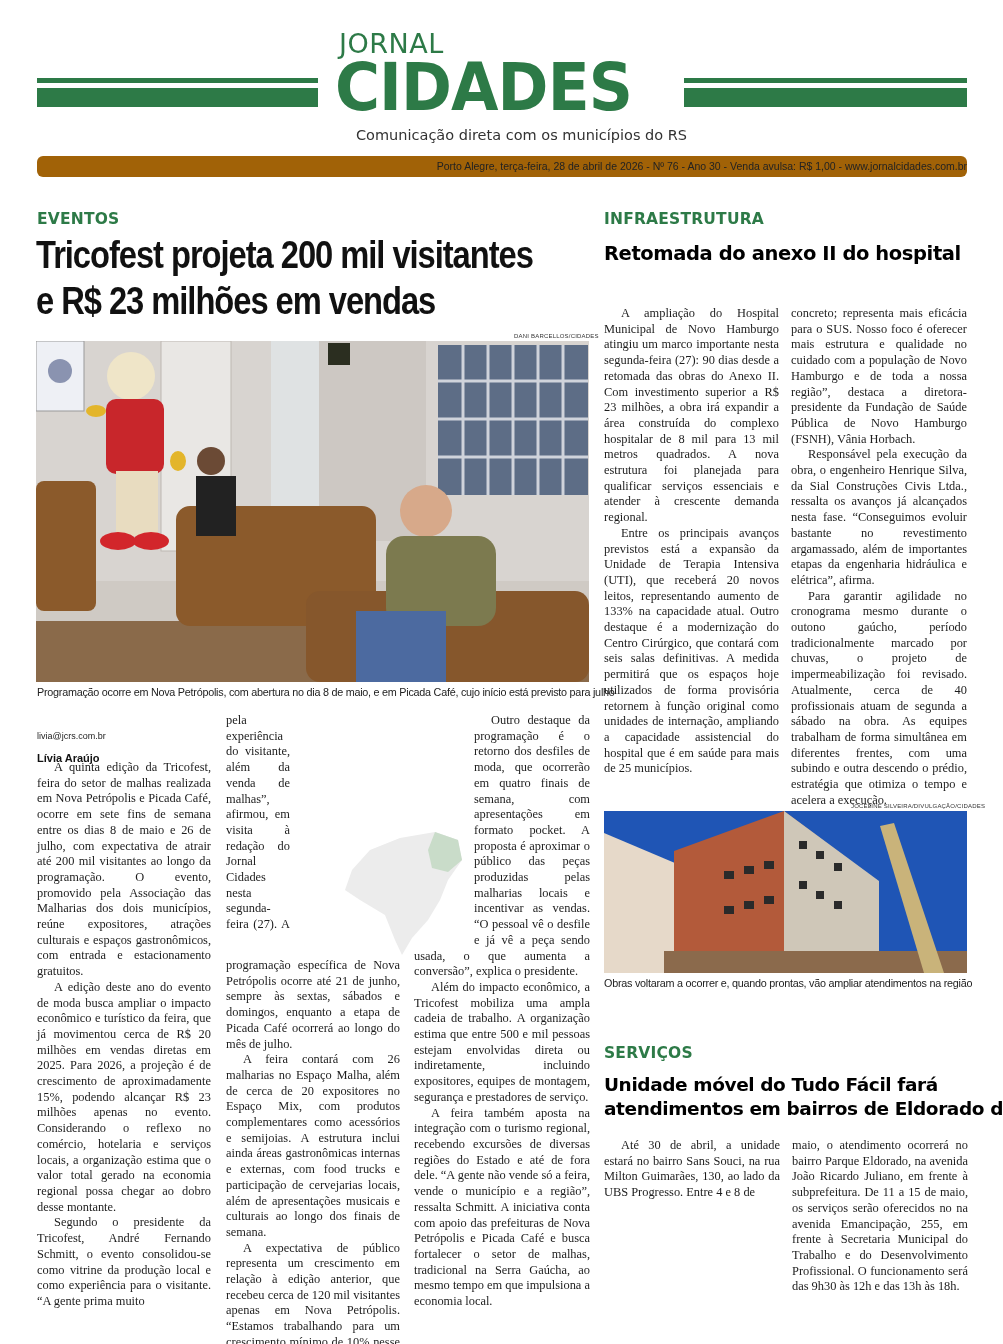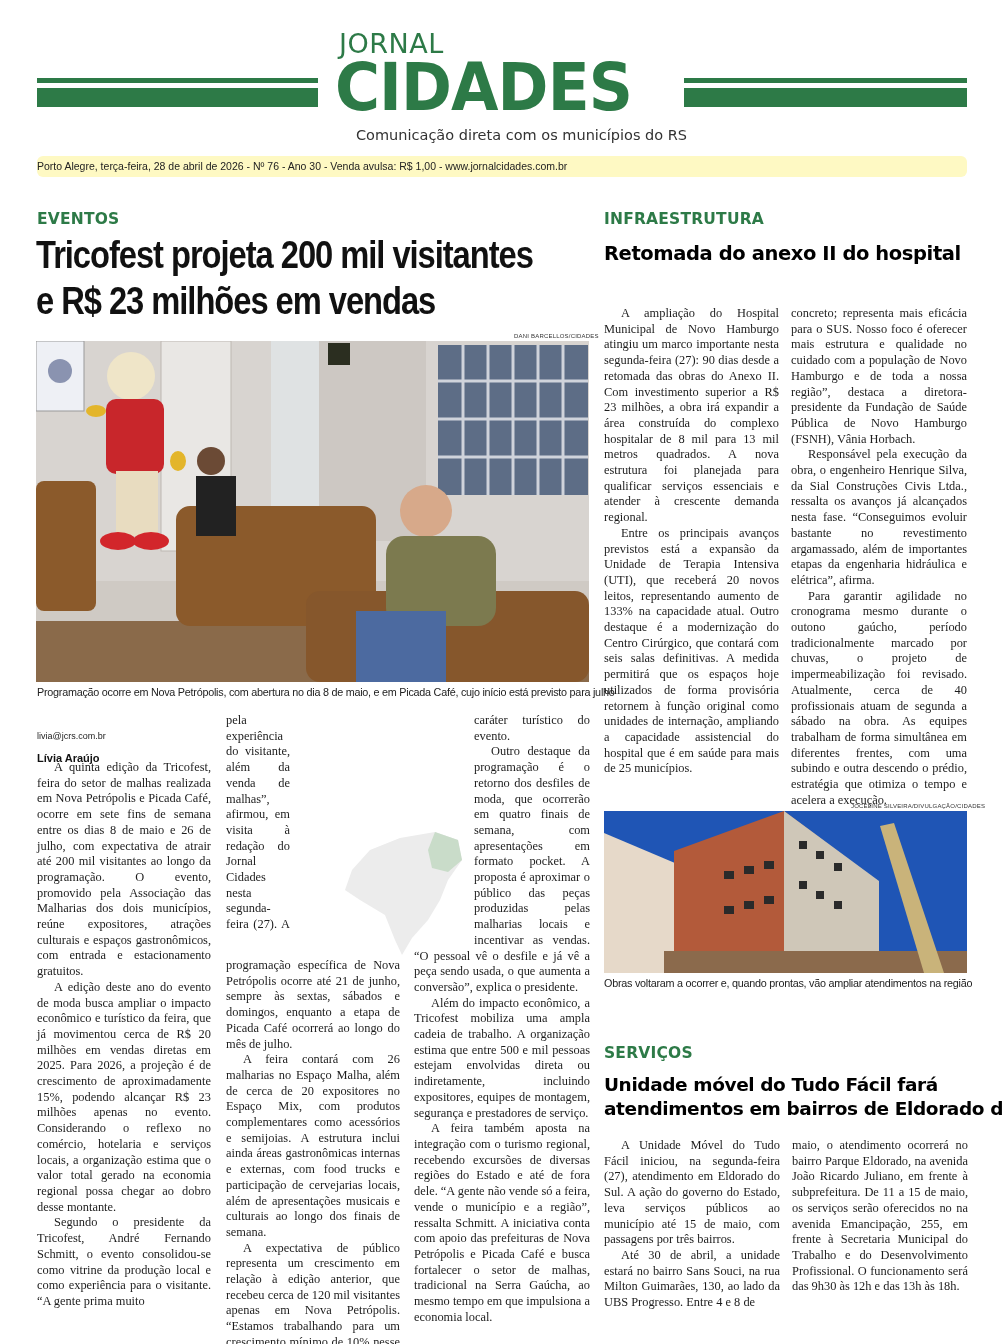--- a/index.html
+++ b/index.html
@@ -9,21 +9,21 @@
   
   .masthead { position: absolute; left: 0; top: 0; width: 1003px; height: 150px; }
   .rule { position: absolute; background: #2d7a47; }
   .rule.l1 { left: 37px; top: 78px; width: 281px; height: 5px; }
   .rule.l2 { left: 37px; top: 88px; width: 281px; height: 19px; }
   .rule.r1 { left: 684px; top: 78px; width: 283px; height: 5px; }
   .rule.r2 { left: 684px; top: 88px; width: 283px; height: 19px; }
   .logo-jornal { position: absolute; left: 339px; top: 28px; font-family: "DejaVu Sans", sans-serif; font-size: 27px; color: #2d7a47; letter-spacing: 0.5px; font-weight: normal; }
   .logo-cidades { position: absolute; left: 335px; top: 55px; font-family: "DejaVu Sans", sans-serif; font-size: 66px; font-weight: bold; color: #2d7a47; letter-spacing: -1px; transform: scaleX(0.93); transform-origin: left top; line-height: 1; }
   .logo-tagline { position: absolute; left: 356px; top: 127px; font-family: "DejaVu Sans", sans-serif; font-size: 14.5px; color: #333; }
-  .dateline { position: absolute; left: 37px; top: 156px; width: 930px; height: 21px; background: #fef9c3; border-radius: 6px; font-family: "Liberation Sans", sans-serif; font-size: 10.5px; color: #222; text-align: left; line-height: 21px; }
+  .dateline { position: absolute; left: 37px; top: 156px; width: 930px; height: 21px; background: #a16207; border-radius: 6px; font-family: "Liberation Sans", sans-serif; font-size: 10.5px; color: #222; text-align: right; line-height: 21px; }
 
   
   .section-label { position: absolute; font-family: "DejaVu Sans", sans-serif; font-weight: bold; color: #2d7a47; font-size: 15.5px; letter-spacing: 0.2px; }
   .headline-big { position: absolute; left: 36px; top: 232px; width: 570px; font-family: "Liberation Sans", sans-serif; font-weight: bold; font-size: 38px; line-height: 46px; color: #111; letter-spacing: -1.2px; transform: scaleX(0.86); transform-origin: left top; white-space: nowrap; }
   .headline-med { position: absolute; font-family: "DejaVu Sans", sans-serif; font-weight: bold; color: #000000; font-size: 19.5px; line-height: 25px; letter-spacing: -0.4px; white-space: nowrap; }
 
   
   .photo { position: absolute; overflow: hidden; }
   .credit { position: absolute; font-family: "Liberation Sans", sans-serif; font-size: 6px; color: #333; text-transform: uppercase; letter-spacing: 0.2px; }
   .caption { position: absolute; font-family: "Liberation Sans", sans-serif; font-size: 10.8px; color: #222; white-space: nowrap; letter-spacing: -0.25px; }
@@ -111,21 +111,20 @@
 
   <div class="col" style="left:226px; top:713px; width:174px;">
     <div style="float:right; width:110px; height:135px; margin-top:110px;"></div>
     <p class="noindent">pela experiência do visitante, além da venda de malhas”, afirmou, em visita à redação do Jornal Cidades nesta segunda-feira (27). A programação específica de Nova Petrópolis ocorre até 21 de junho, sempre às sextas, sábados e domingos, enquanto a etapa de Picada Café ocorrerá ao longo do mês de julho.</p>
     <p>A feira contará com 26 malharias no Espaço Malha, além de cerca de 20 expositores no Espaço Mix, com produtos complementares como acessórios e semijoias. A estrutura inclui ainda áreas gastronômicas internas e externas, com food trucks e participação de cervejarias locais, além de apresentações musicais e culturais ao longo dos finais de semana.</p>
     <p>A expectativa de público representa um crescimento em relação à edição anterior, que recebeu cerca de 120 mil visitantes apenas em Nova Petrópolis. “Estamos trabalhando para um crescimento mínimo de 10% nesse público”, destaca Schmitt. De acordo com a organização, entre 90% e 95% dos visitantes vêm de fora dos municípios-sede (Nova Petrópolis e Picada Café), o que reforça o</p>
   </div>
 
   <div class="col" style="left:414px; top:713px; width:176px;">
     <div style="float:left; width:60px; height:135px; margin-top:95px;"></div>
-    <p class="noindent">caráter turístico do evento.</p>
     <p>Outro destaque da programação é o retorno dos desfiles de moda, que ocorrerão em quatro finais de semana, com apresentações em formato pocket. A proposta é aproximar o público das peças produzidas pelas malharias locais e incentivar as vendas. “O pessoal vê o desfile e já vê a peça sendo usada, o que aumenta a conversão”, explica o presidente.</p>
     <p>Além do impacto econômico, a Tricofest mobiliza uma ampla cadeia de trabalho. A organização estima que entre 500 e mil pessoas estejam envolvidas direta ou indiretamente, incluindo expositores, equipes de montagem, segurança e prestadores de serviço.</p>
     <p>A feira também aposta na integração com o turismo regional, recebendo excursões de diversas regiões do Estado e até de fora dele. “A gente não vende só a feira, vende o município e a região”, ressalta Schmitt. A iniciativa conta com apoio das prefeituras de Nova Petrópolis e Picada Café e busca fortalecer o setor de malhas, tradicional na Serra Gaúcha, ao mesmo tempo em que impulsiona a economia local.</p>
   </div>
 
   <div class="map-wrap" title="Mapa do Rio Grande do Sul com região da Serra destacada">
     <svg width="130" height="140" viewBox="0 0 130 140">
       <path d="M30 30 L60 18 L95 12 L118 20 L122 40 L108 60 L100 80 L88 100 L72 118 L62 135 L55 120 L45 95 L20 80 L5 70 L12 50 Z" fill="#ececec"></path>
       <path d="M95 12 L118 20 L122 40 L108 52 L92 48 L88 30 Z" fill="#c9dcc9"></path>
     </svg>
@@ -176,19 +175,18 @@
   <div class="caption" style="left:604px; top:977px;">Obras voltaram a ocorrer e, quando prontas, vão ampliar atendimentos na região</div>
 </article>
 
 <article>
   <div class="section-label" style="left:604px; top:1044px;">SERVIÇOS</div>
   <h2 class="headline-med" style="left:604px; top:1073px; font-size:18.5px; line-height:24px;">
     <span style="display:block">Unidade móvel do Tudo Fácil fará</span>
     <span style="display:block">atendimentos em bairros de Eldorado do Sul</span>
   </h2>
   <div class="col" style="left:604px; top:1138px; width:176px;">
-    <p>A Unidade Móvel do Tudo Fácil iniciou, na segunda-feira (27), atendimento em Eldorado do Sul. A ação do governo do Estado, leva serviços públicos ao município até 15 de maio, com passagens por três bairros.</p>
     <p>Até 30 de abril, a unidade estará no bairro Sans Souci, na rua Milton Guimarães, 130, ao lado da UBS Progresso. Entre 4 e 8 de</p>
   </div>
   <div class="col" style="left:792px; top:1138px; width:176px;">
     <p class="noindent">maio, o atendimento ocorrerá no bairro Parque Eldorado, na avenida João Ricardo Juliano, em frente à subprefeitura. De 11 a 15 de maio, os serviços serão oferecidos no na avenida Emancipação, 255, em frente à Secretaria Municipal do Trabalho e do Desenvolvimento Profissional. O funcionamento será das 9h30 às 12h e das 13h às 18h.</p>
   </div>
 </article>
 
 </body></html>

